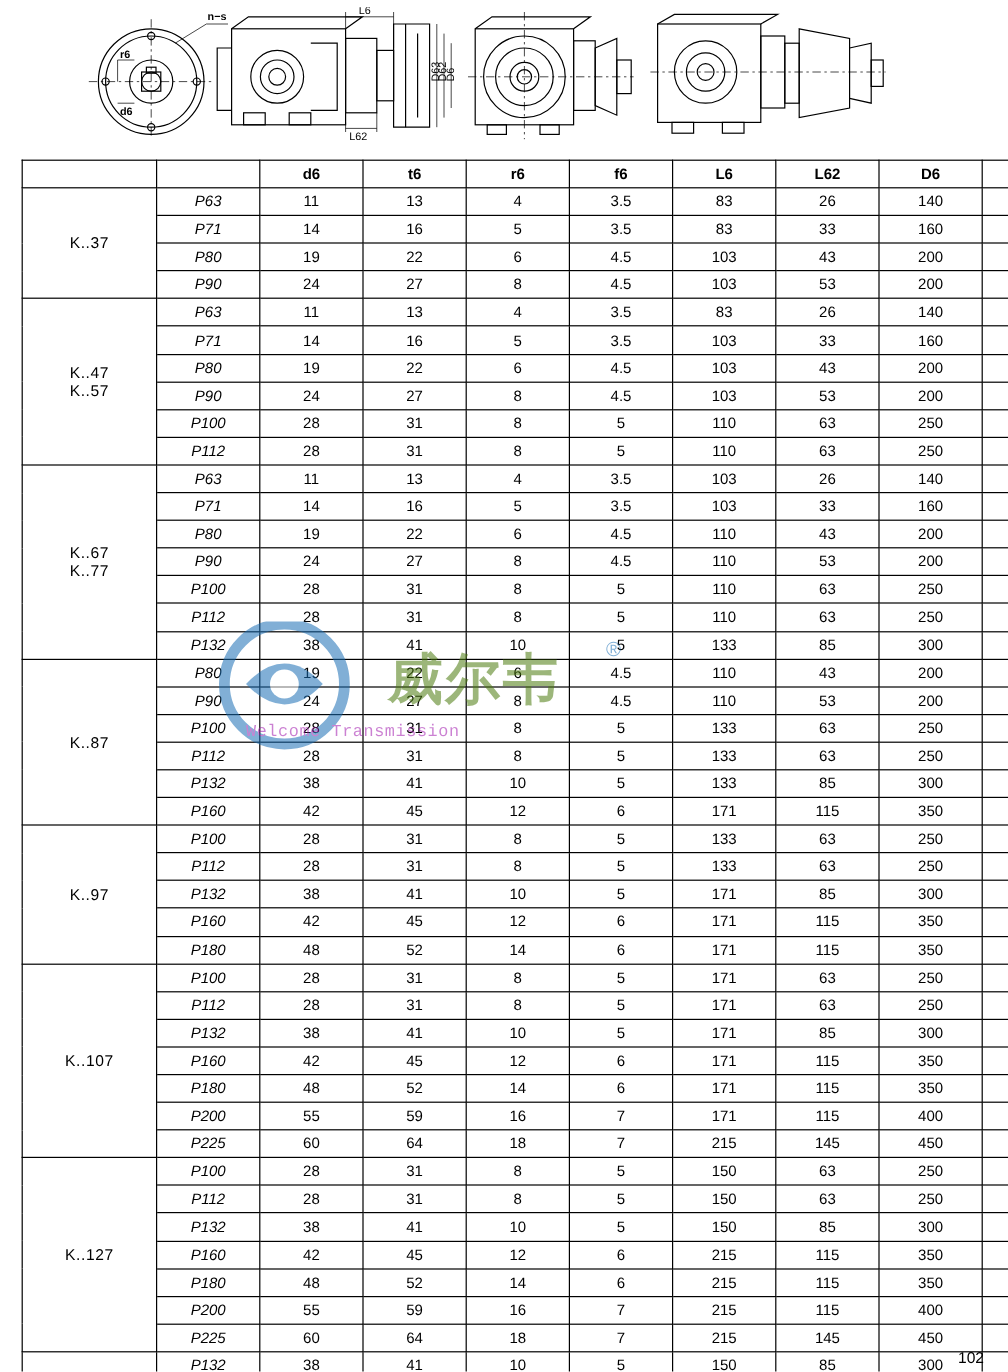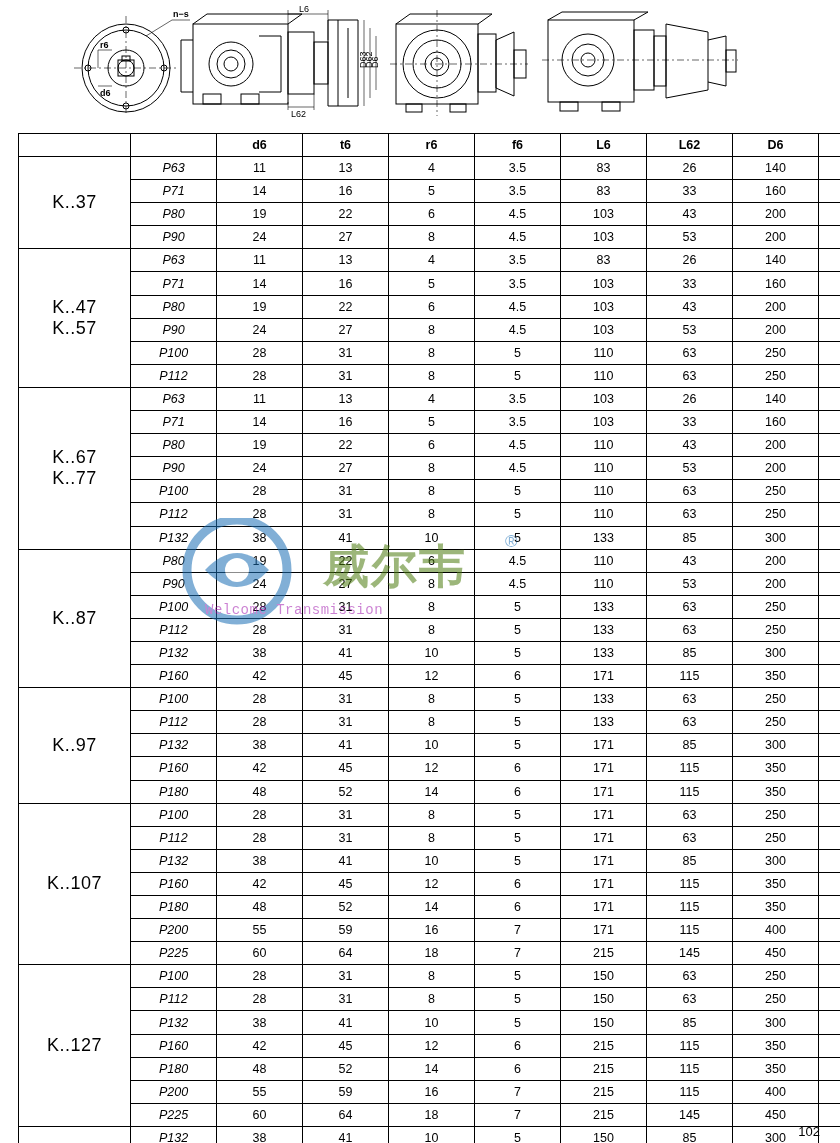--- a/index.html
+++ b/index.html
@@ -56,21 +56,21 @@
     height: 22.1px;
     padding: 0;
     font-weight: normal;
   }
   table.spec thead td {
     font-weight: bold;
     height: 22px;
   }
   td.grp {
     font-weight: bold;
-    font-size: 18px;
+    font-size: 13px;
     letter-spacing: 0.5px;
     margin-top: 40px;
   }
   td.model {
     font-weight: bold;
     font-size: 12.5px;
     font-style: italic;
   }
   .c0 { width: 112px; }
   .c1 { width: 86px; }

